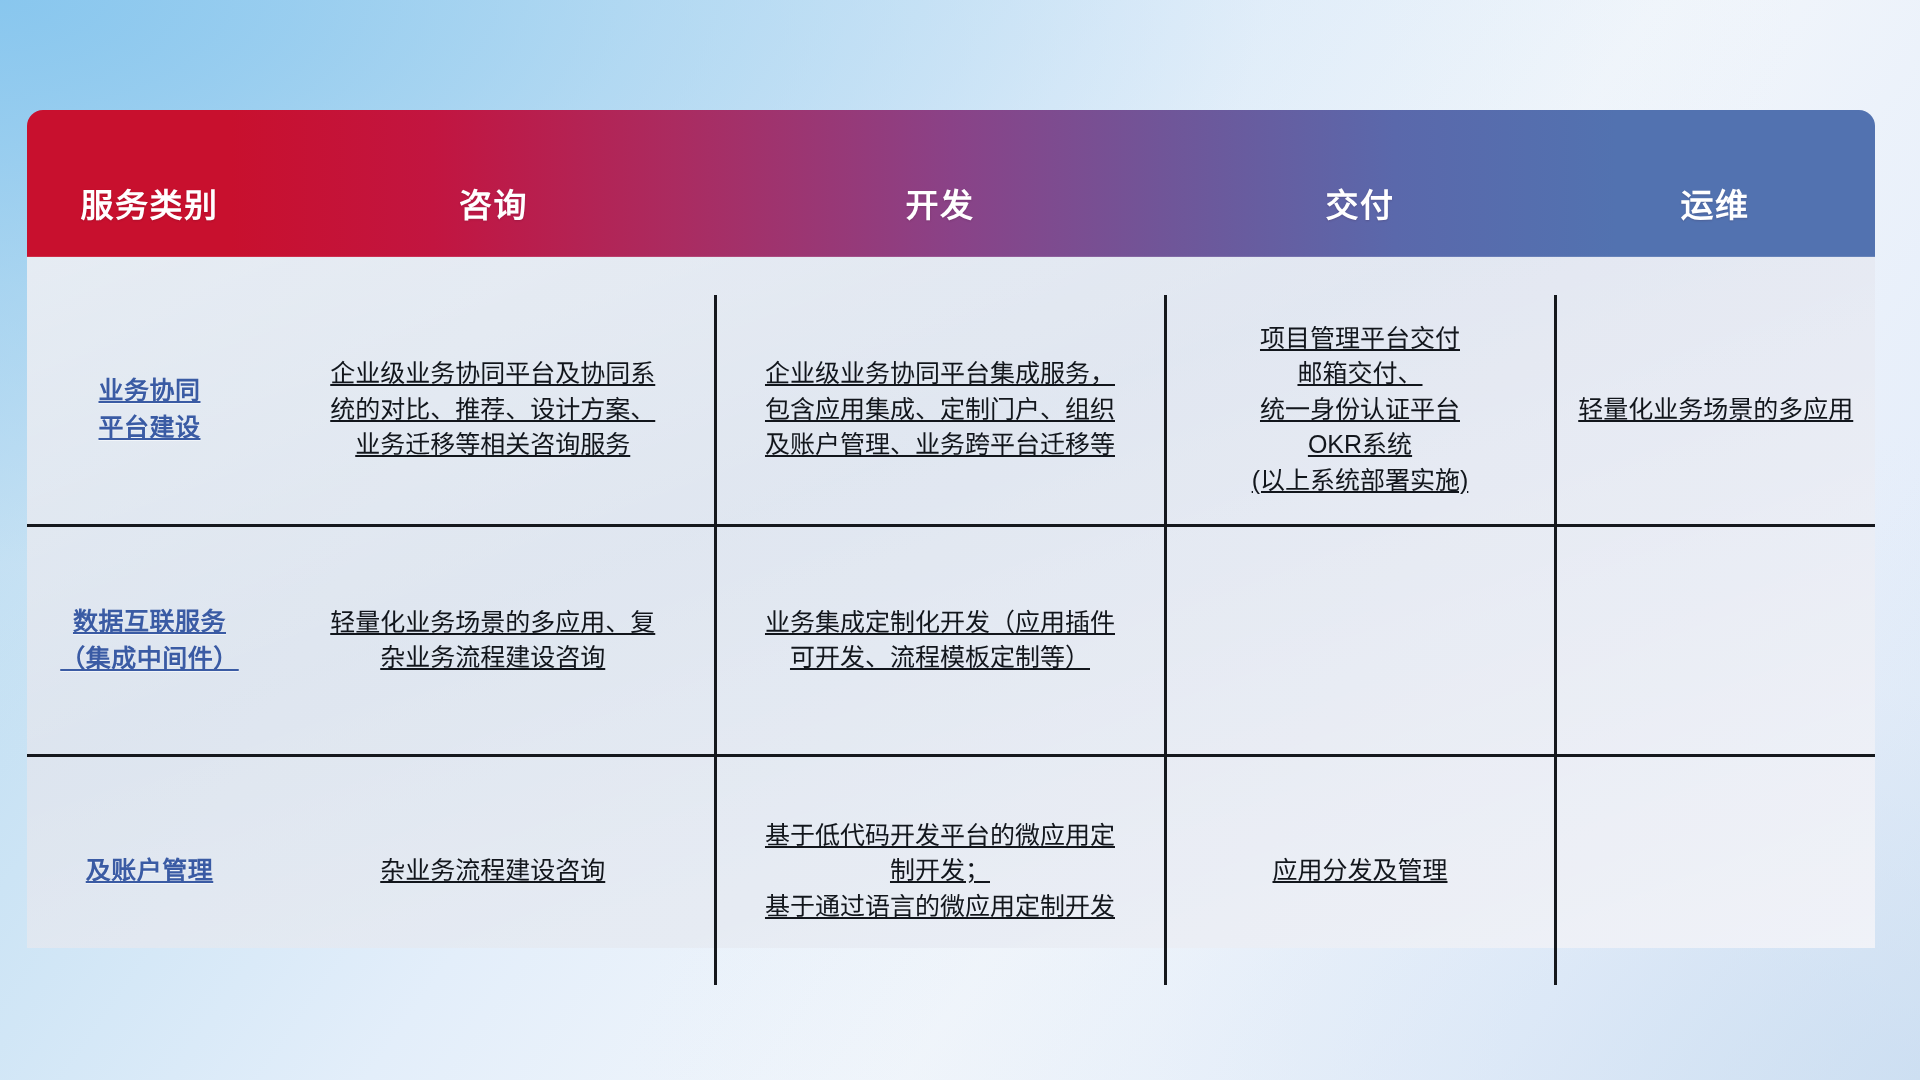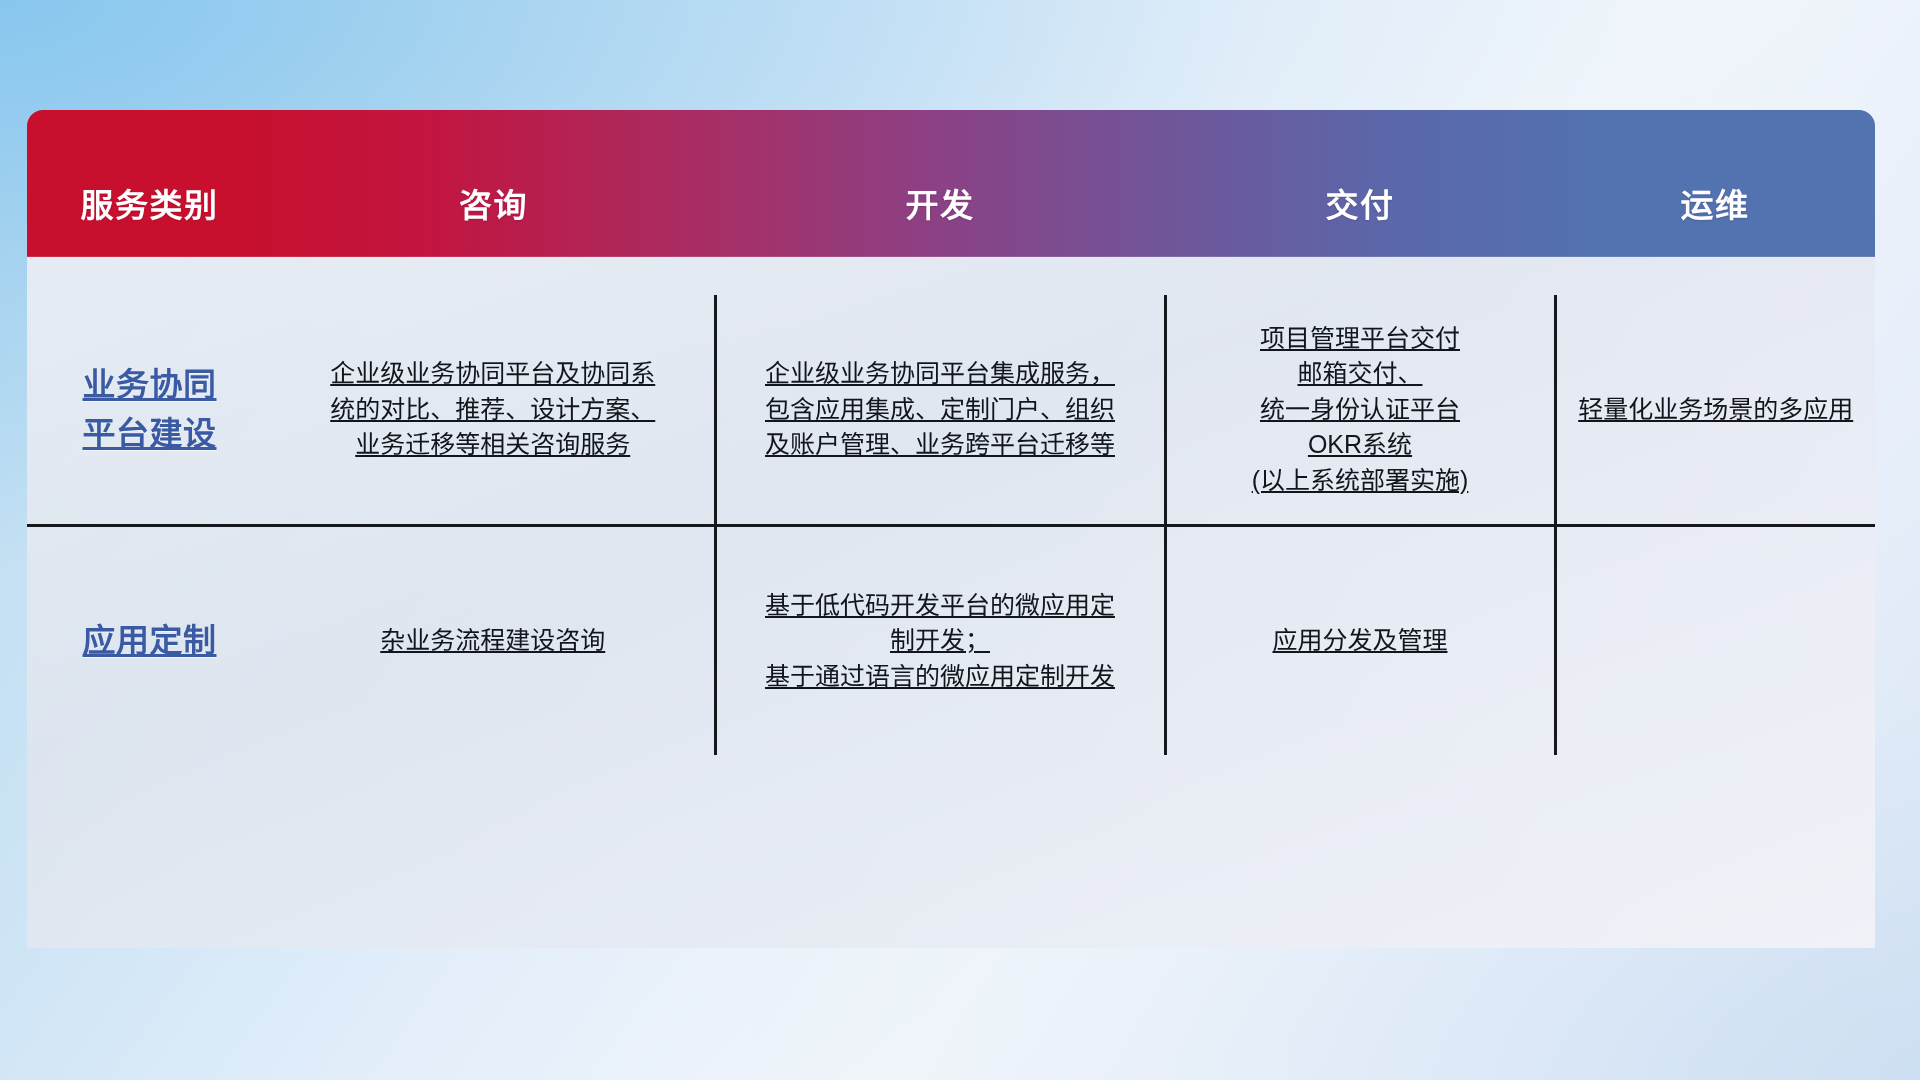--- a/index.html
+++ b/index.html
@@ -117,21 +117,21 @@
   tbody tr.row {
     height: 230px;
   }
   tbody tr.row + tr.row td {
     border-top: 3px solid #15181d;
   }
   tbody td.sep {
     border-left: 3px solid #15181d;
   }
   tbody td.cat {
-    font-size: 33px;
+    font-size: 25px;
     font-weight: bold;
     color: #3a5ba4;
     letter-spacing: 0.5px;
     line-height: 1.5;
     text-shadow: 0 1px 1px rgba(255,255,255,0.55);
   }
   tbody td .cell-text {
     display: block;
     white-space: pre-line;
   }
@@ -195,24 +195,44 @@
 邮箱交付、
 统一身份认证平台
 OKR系统
 (以上系统部署实施)</span>
           </td>
           <td class="sep">
             <span class="cell-text">轻量化业务场景的多应用</span>
           </td>
         </tr>
 
-
         <tr class="row">
           <td class="cat">
-            <span class="cell-text">应用定制</span>
+            <span class="cell-text">数据互联服务
+（集成中间件）</span>
+          </td>
+          <td>
+            <span class="cell-text">轻量化业务场景的多应用、复
+杂业务流程建设咨询</span>
+          </td>
+          <td class="sep">
+            <span class="cell-text">业务集成定制化开发（应用插件
+可开发、流程模板定制等）</span>
+          </td>
+          <td class="sep">
+            <span class="cell-text"></span>
+          </td>
+          <td class="sep">
+            <span class="cell-text"></span>
+          </td>
+        </tr>
+
+        <tr class="row">
+          <td class="cat">
+            <span class="cell-text">及账户管理</span>
           </td>
           <td>
             <span class="cell-text">杂业务流程建设咨询</span>
           </td>
           <td class="sep">
             <span class="cell-text">基于低代码开发平台的微应用定
 制开发；
 基于通过语言的微应用定制开发</span>
           </td>
           <td class="sep">

